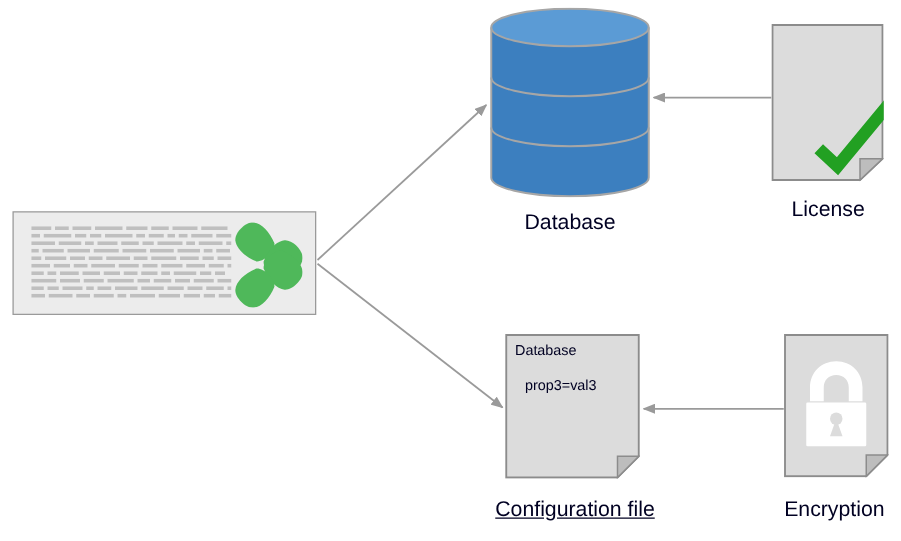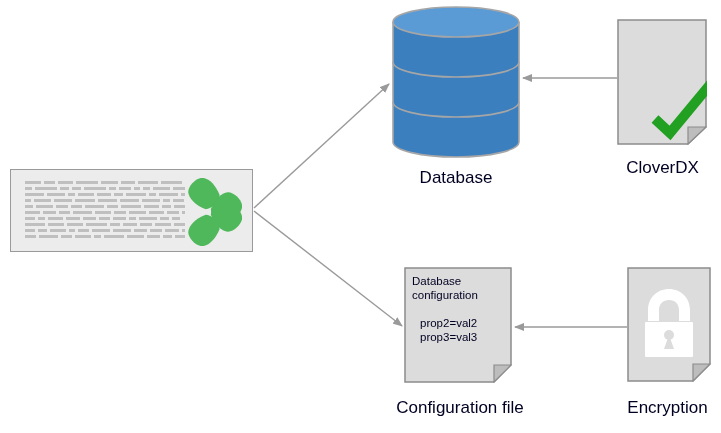--- a/index.html
+++ b/index.html
@@ -97,21 +97,21 @@
     position: absolute;
     left: 0; top: 0;
     width: 721px; height: 433px;
     pointer-events: none;
   }
 
   
   #label-server      { left: 10px;  top: 259px; width: 243px; }
   #label-database    { left: 392px; top: 168px; width: 128px; }
   #label-license     { left: 610px; top: 158px; width: 105px; }
-  #label-config      { left: 360px; top: 398px; width: 200px; }
+  #label-config      { left: 360px; top: 398px; width: 200px; text-decoration: underline; }
   #label-encryption  { left: 614px; top: 398px; width: 107px; }
 </style>
 </head>
 <body>
 
 <div id="canvas">
 
   <svg id="connectors" viewBox="0 0 721 433" xmlns="http://www.w3.org/2000/svg">
     <defs>
       <marker id="arrowhead" markerWidth="10" markerHeight="8" refX="9" refY="4" orient="auto" markerUnits="userSpaceOnUse">
@@ -159,31 +159,29 @@
     <path d="M1,56 A63,15 0 0,0 127,56" fill="none" stroke="#a6a6a6" stroke-width="1.6"></path>
     <path d="M1,96 A63,15 0 0,0 127,96" fill="none" stroke="#a6a6a6" stroke-width="1.6"></path>
   </svg>
   <div class="label" id="label-database">Database</div>
 
   <svg class="node doc-shape" id="license-doc" viewBox="0 0 90 126" xmlns="http://www.w3.org/2000/svg">
     <path d="M1,1 L89,1 L89,108 L71,125 L1,125 Z" fill="#dcdcdc" stroke="#8c8c8c" stroke-width="1.5"></path>
     <path d="M89,108 L71,125 L71,108 Z" fill="#bdbdbd" stroke="#8c8c8c" stroke-width="1.2"></path>
     <path d="M38,100 L53,114 L96,62" fill="none" stroke="#22a022" stroke-width="10" stroke-linecap="butt" stroke-linejoin="miter"></path>
   </svg>
-  <div class="label" id="label-license">CloverDX</div>
+  <div class="label" id="label-license">License</div>
 
   <svg class="node doc-shape" id="config-doc" viewBox="0 0 108 116" xmlns="http://www.w3.org/2000/svg">
     <path d="M1,1 L107,1 L107,98 L90,115 L1,115 Z" fill="#dcdcdc" stroke="#8c8c8c" stroke-width="1.5"></path>
     <path d="M107,98 L90,115 L90,98 Z" fill="#bdbdbd" stroke="#8c8c8c" stroke-width="1.2"></path>
   </svg>
   <div id="config-text">
     <div class="cfg-title">Database</div>
-    <div class="cfg-title">configuration</div>
     <div class="cfg-props">
-      <div>prop2=val2</div>
       <div>prop3=val3</div>
     </div>
   </div>
   <div class="label" id="label-config">Configuration file</div>
 
   <svg class="node doc-shape" id="encryption-doc" viewBox="0 0 84 115" xmlns="http://www.w3.org/2000/svg">
     <path d="M1,1 L83,1 L83,97 L66,114 L1,114 Z" fill="#dcdcdc" stroke="#8c8c8c" stroke-width="1.5"></path>
     <path d="M83,97 L66,114 L66,97 Z" fill="#bdbdbd" stroke="#8c8c8c" stroke-width="1.2"></path>
     <g fill="#ffffff">
       <path d="M42,22 C30,22 21,31 21,43 L21,54 L32,54 L32,43 C32,37 36,33 42,33

